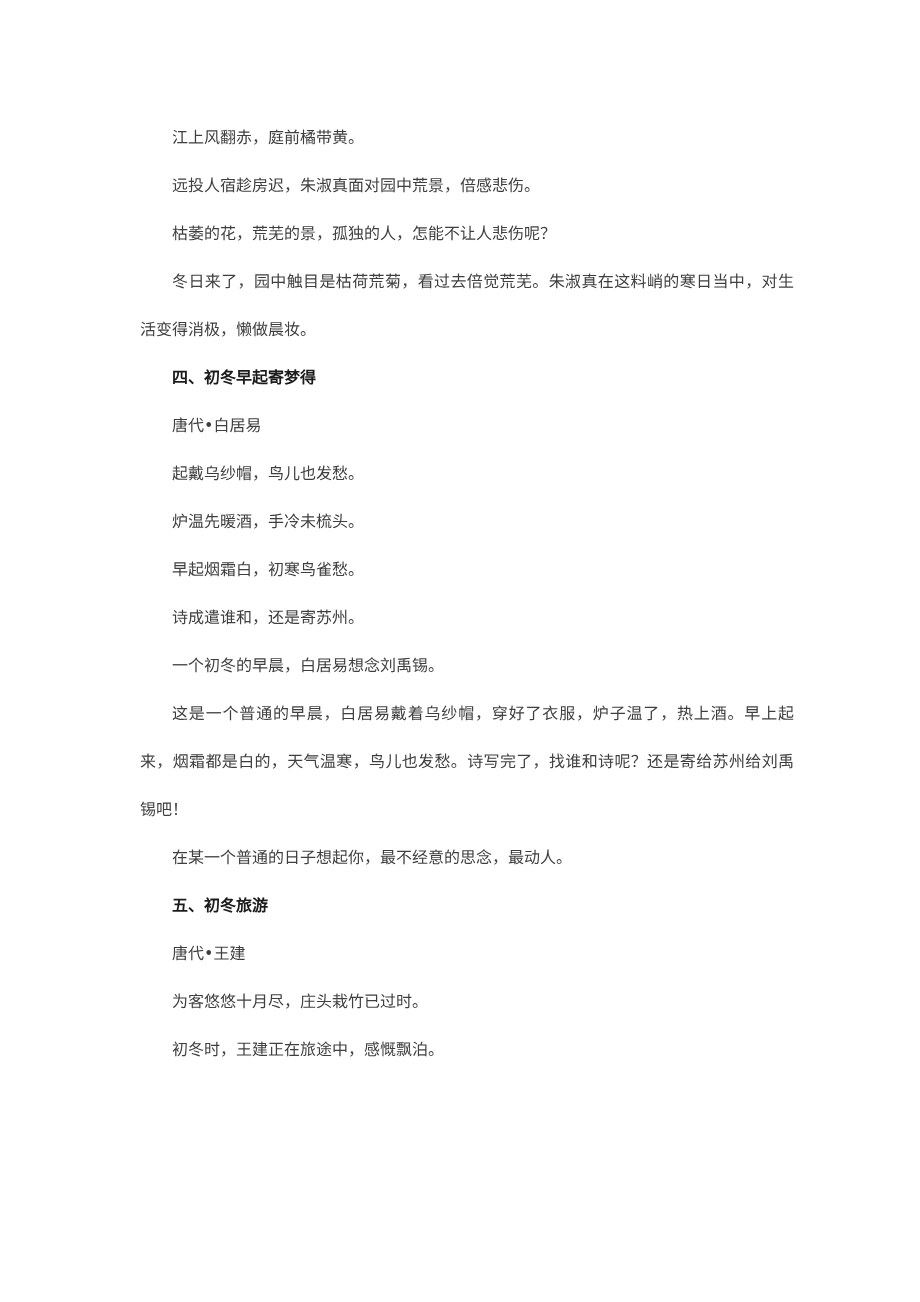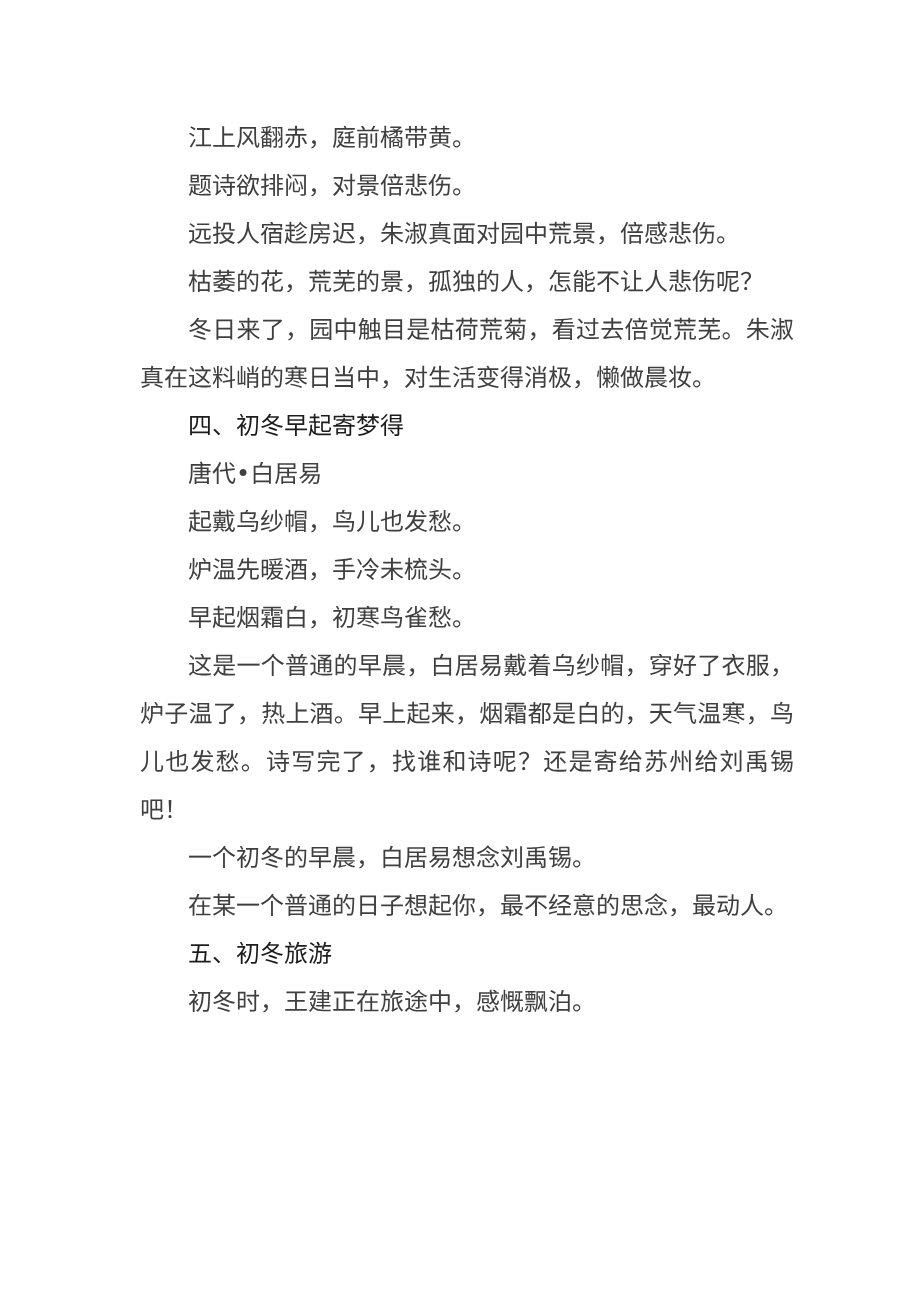--- a/index.html
+++ b/index.html
@@ -8,49 +8,51 @@
     background: #ffffff;
   }
   .page {
     position: relative;
     width: 920px;
     height: 1302px;
     background: var(--page-bg, #ffffff);
     box-sizing: border-box;
     padding: 114px 126px 0 140px;
     font-family: "DejaVu Serif", "Liberation Serif", serif;
-    font-size: 24px;
+    font-size: 16px;
     line-height: 48px;
     color: var(--body-color, #3f3f3f);
     overflow: hidden;
   }
   .para {
     margin: 0;
     text-indent: 2em;
     text-align: justify;
     text-justify: inter-ideograph;
     word-break: break-all;
   }
   .heading {
-    font-weight: normal;
+    font-weight: bold;
     color: var(--heading-color, #1c1c1c);
   }
 </style>
 </head>
 <body>
 
 <div class="page" lang="zh-CN">
   <p class="para">江上风翻赤，庭前橘带黄。</p>
-  <p class="para">题诗欲排闷，对景倍悲伤。</p>
   <p class="para">远投人宿趁房迟，朱淑真面对园中荒景，倍感悲伤。</p>
   <p class="para">枯萎的花，荒芜的景，孤独的人，怎能不让人悲伤呢？</p>
   <p class="para">冬日来了，园中触目是枯荷荒菊，看过去倍觉荒芜。朱淑真在这料峭的寒日当中，对生活变得消极，懒做晨妆。</p>
   <p class="para heading">四、初冬早起寄梦得</p>
   <p class="para">唐代•白居易</p>
   <p class="para">起戴乌纱帽，鸟儿也发愁。</p>
   <p class="para">炉温先暖酒，手冷未梳头。</p>
   <p class="para">早起烟霜白，初寒鸟雀愁。</p>
+  <p class="para">诗成遣谁和，还是寄苏州。</p>
+  <p class="para">一个初冬的早晨，白居易想念刘禹锡。</p>
   <p class="para">这是一个普通的早晨，白居易戴着乌纱帽，穿好了衣服，炉子温了，热上酒。早上起来，烟霜都是白的，天气温寒，鸟儿也发愁。诗写完了，找谁和诗呢？还是寄给苏州给刘禹锡吧！</p>
-  <p class="para">一个初冬的早晨，白居易想念刘禹锡。</p>
   <p class="para">在某一个普通的日子想起你，最不经意的思念，最动人。</p>
   <p class="para heading">五、初冬旅游</p>
+  <p class="para">唐代•王建</p>
+  <p class="para">为客悠悠十月尽，庄头栽竹已过时。</p>
   <p class="para">初冬时，王建正在旅途中，感慨飘泊。</p>
 </div>
 
 </body></html>

